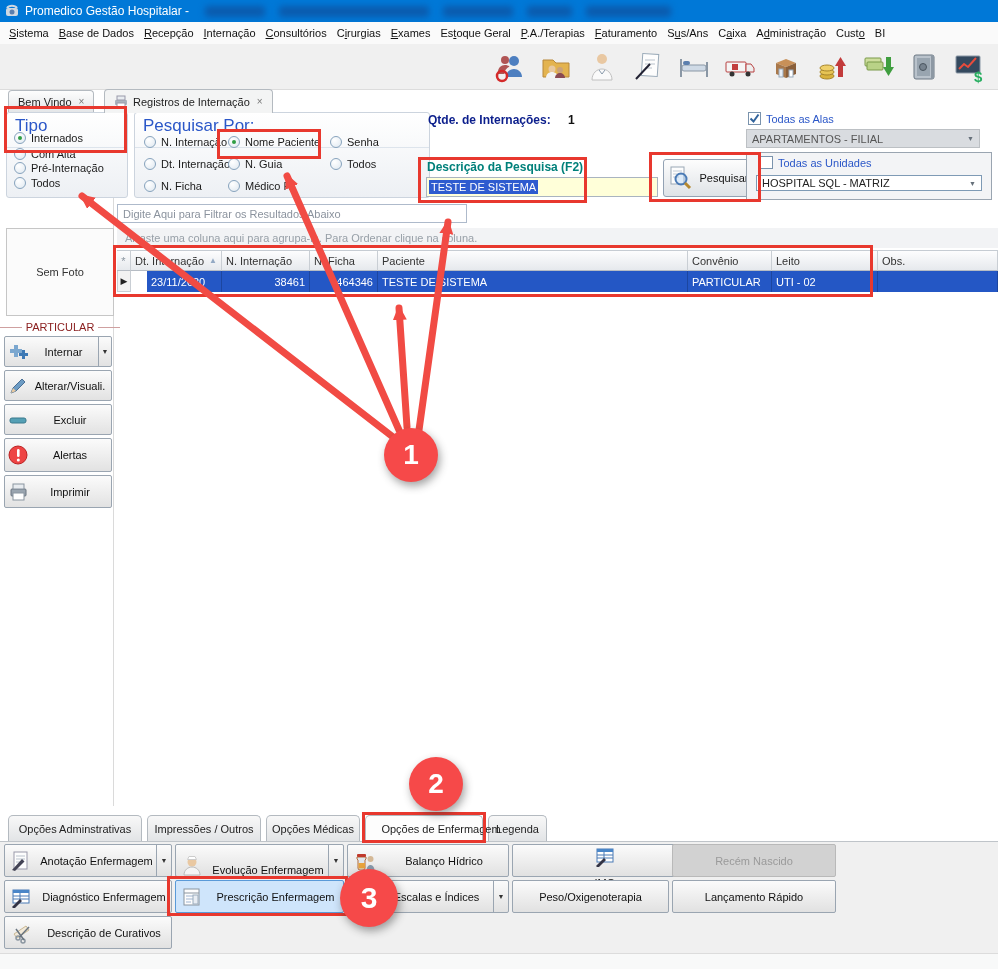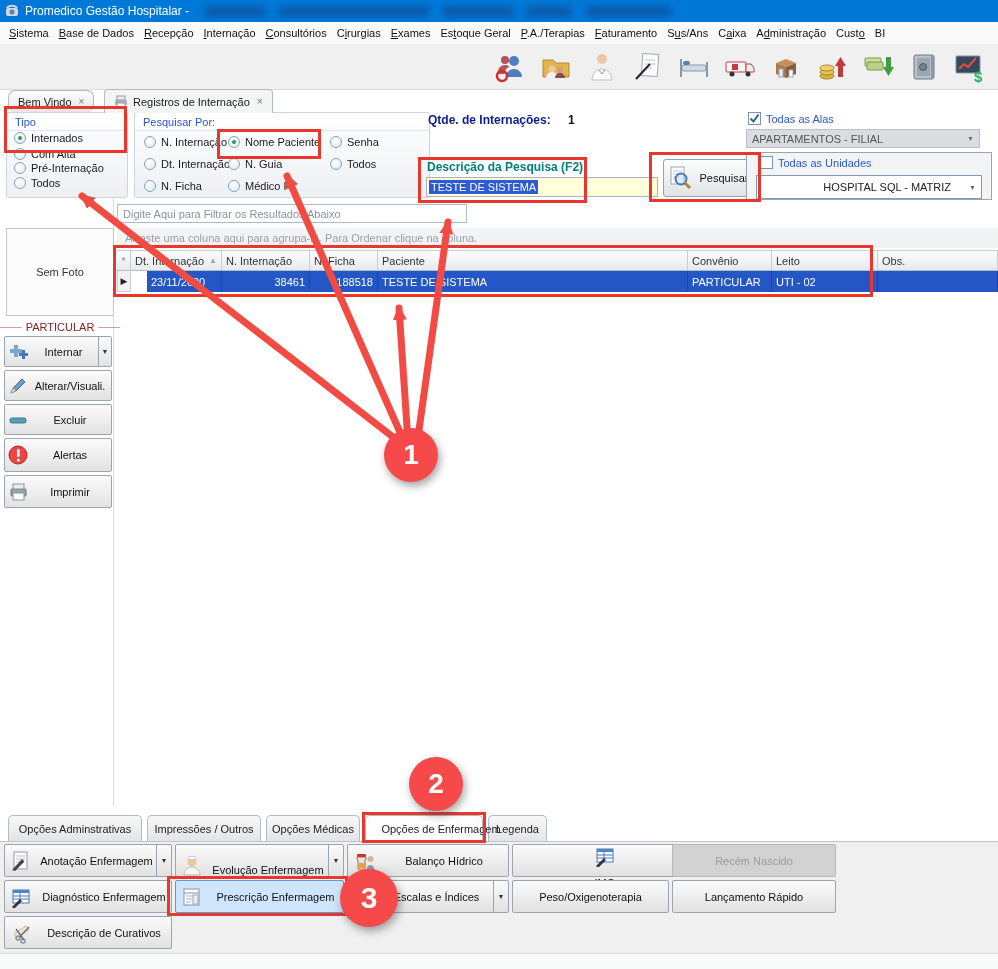--- a/index.html
+++ b/index.html
@@ -30,21 +30,21 @@
   .tabstrip { position:absolute; top:90px; left:0; width:998px; height:22px; }
   .tab { position:absolute; top:0; height:22px; display:flex; align-items:center; gap:5px; padding:0 9px;
          font-size:11px; color:#222; border:1px solid #b4bac0; border-bottom:none;
          border-radius:4px 4px 0 0; background:linear-gradient(#fdfdfd,#e4e6e8); }
   .tab.active { background:#f3f4f4; height:24px; top:-1px; z-index:2; }
   .tabx { color:#777; font-size:10px; margin-left:2px; }
 
   
   .groupbox { position:absolute; border:1px solid #ccd4de; border-radius:3px;
               background:linear-gradient(#ffffff,#edf0f4); }
-  .gb-title { color:#2b57c8; font-size:11px; padding:3px 8px 2px; border-bottom:1px solid #dde4ec; }
+  .gb-title { color:#2b57c8; font-size:17px; padding:3px 8px 11px; border-bottom:1px solid #dde4ec; }
   .radio { position:absolute; display:flex; align-items:center; gap:5px; font-size:11px; color:#1a1a1a;
            white-space:nowrap; }
   .rdot { width:12px; height:12px; border-radius:50%; border:1px solid #87a3bd;
           background:radial-gradient(circle at 35% 30%, #fff, #dfe8f0); position:relative; flex:0 0 12px; }
   .radio.checked .rdot::after { content:""; position:absolute; left:3px; top:3px; width:4px; height:4px;
           border-radius:50%; background:#2f9e44; }
 
   .lbl-navy { color:#0b1e8c; font-weight:bold; font-size:12px; }
   .lbl-teal { color:#00807a; font-weight:bold; font-size:12px; }
   .lbl-blue { color:#2b57c8; font-size:11px; }
@@ -251,21 +251,21 @@
     <div class="tbicon">
       <svg width="34" height="34">
           <rect x="3" y="6" width="24" height="17" rx="1" fill="#34495e" stroke="#8a97a5"></rect>
           <path d="M6 19l5-5 4 3 8-9" stroke="#e74c3c" stroke-width="2" fill="none"></path>
           <text x="21" y="32" font-size="15" fill="#27ae60" font-weight="bold">$</text>
         </svg>
     </div>
   </div>
 
   <div class="tabstrip">
-    <div class="tab" style="left:8px;border-radius:7px;">
+    <div class="tab" style="left:8px;">
       <span>Bem Vindo</span>
       <span class="tabx">×</span>
     </div>
     <div class="tab active" style="left:104px;">
       <svg width="14" height="13">
           <rect x="1" y="5" width="12" height="5" rx="1" fill="#aab4be"></rect>
           <rect x="3" y="1" width="8" height="4" fill="#e8ecf0" stroke="#99a"></rect>
           <rect x="3" y="8" width="8" height="4" fill="#fff" stroke="#99a"></rect>
         </svg>
       <span>Registros de Internação</span>
@@ -360,21 +360,21 @@
     <span>APARTAMENTOS - FILIAL</span>
       <span class="arrow">▼</span>
   </div>
   <div class="abs" style="left:746px;top:152px;width:246px;height:48px;border:1px solid #9aa5b1;background:#f3f4f6;"></div>
   <div class="abs checkrow" style="left:760px;top:156px;">
     <svg width="13" height="13">
         <rect x="0.5" y="0.5" width="12" height="12" fill="#fff" stroke="#7a93ad"></rect>
       </svg>
     <span class="lbl-blue">Todas as Unidades</span>
   </div>
-  <div class="selectbox" style="left:756px;top:175px;width:226px;height:24px;justify-content:flex-end;gap:18px;border-color:#7e9ab5;">
+  <div class="selectbox" style="left:756px;top:175px;width:226px;height:16px;justify-content:space-between;gap:10px;border-color:#7e9ab5;">
     <span>HOSPITAL SQL - MATRIZ</span>
       <span class="arrow">▼</span>
   </div>
 
   <div class="textinput" style="left:117px;top:204px;">
     <span>Digite Aqui para Filtrar os Resultados Abaixo</span>
   </div>
 
   <div class="gridhint">Arraste uma coluna aqui para agrupa-la. Para Ordenar clique na coluna.</div>
   <div class="gtable">
@@ -403,21 +403,21 @@
           <span>Obs.</span>
         </div>
     </div>
     <div class="grow-d">
       <div class="indcell" style="width:14px;">▶</div>
       <div class="dcell" style="width:91px;padding:0;">
           <span class="notch"></span>
           <span>23/11/2020</span>
         </div>
       <div class="dcell num" style="width:88px;">38461</div>
-      <div class="dcell num" style="width:68px;">188518</div>
+      <div class="dcell num" style="width:68px;">464346</div>
       <div class="dcell" style="width:310px;">TESTE DE SISTEMA</div>
       <div class="dcell" style="width:84px;">PARTICULAR</div>
       <div class="dcell" style="width:106px;">UTI - 02</div>
       <div class="dcell" style="width:120px;"></div>
     </div>
   </div>
 
   <div class="photo">Sem Foto</div>
   <div class="convlabel">
     <span class="line"></span>

